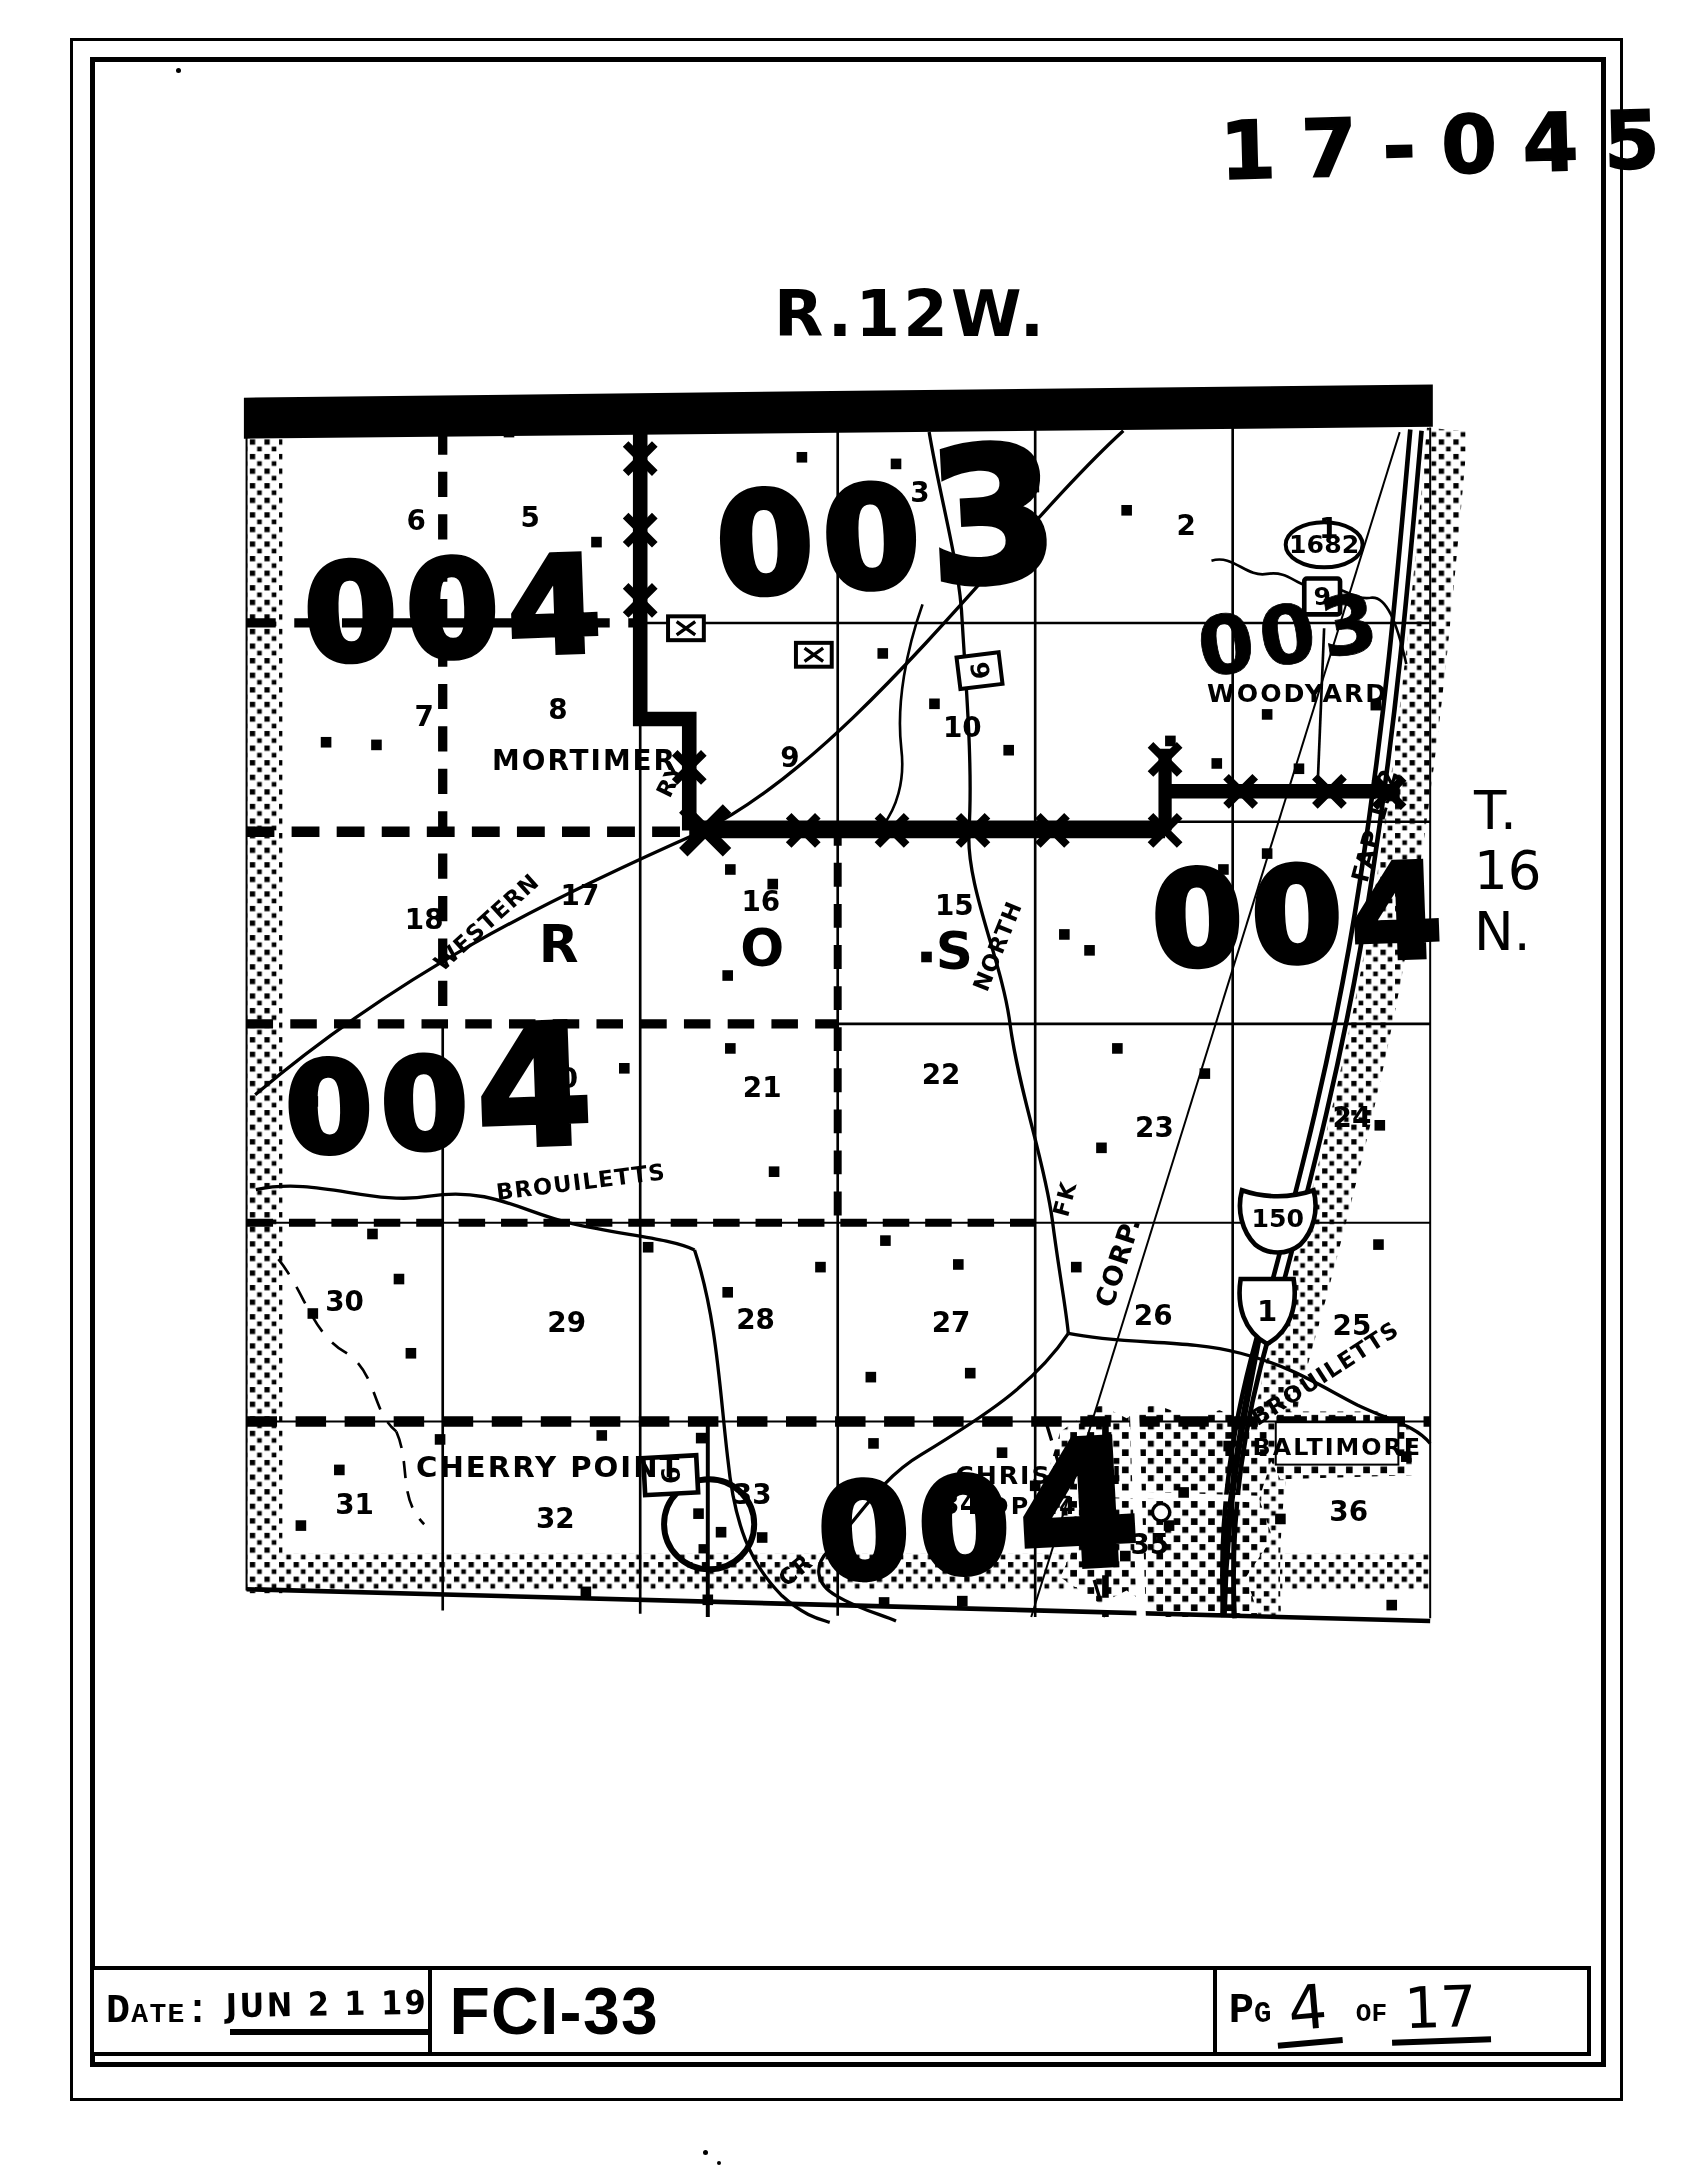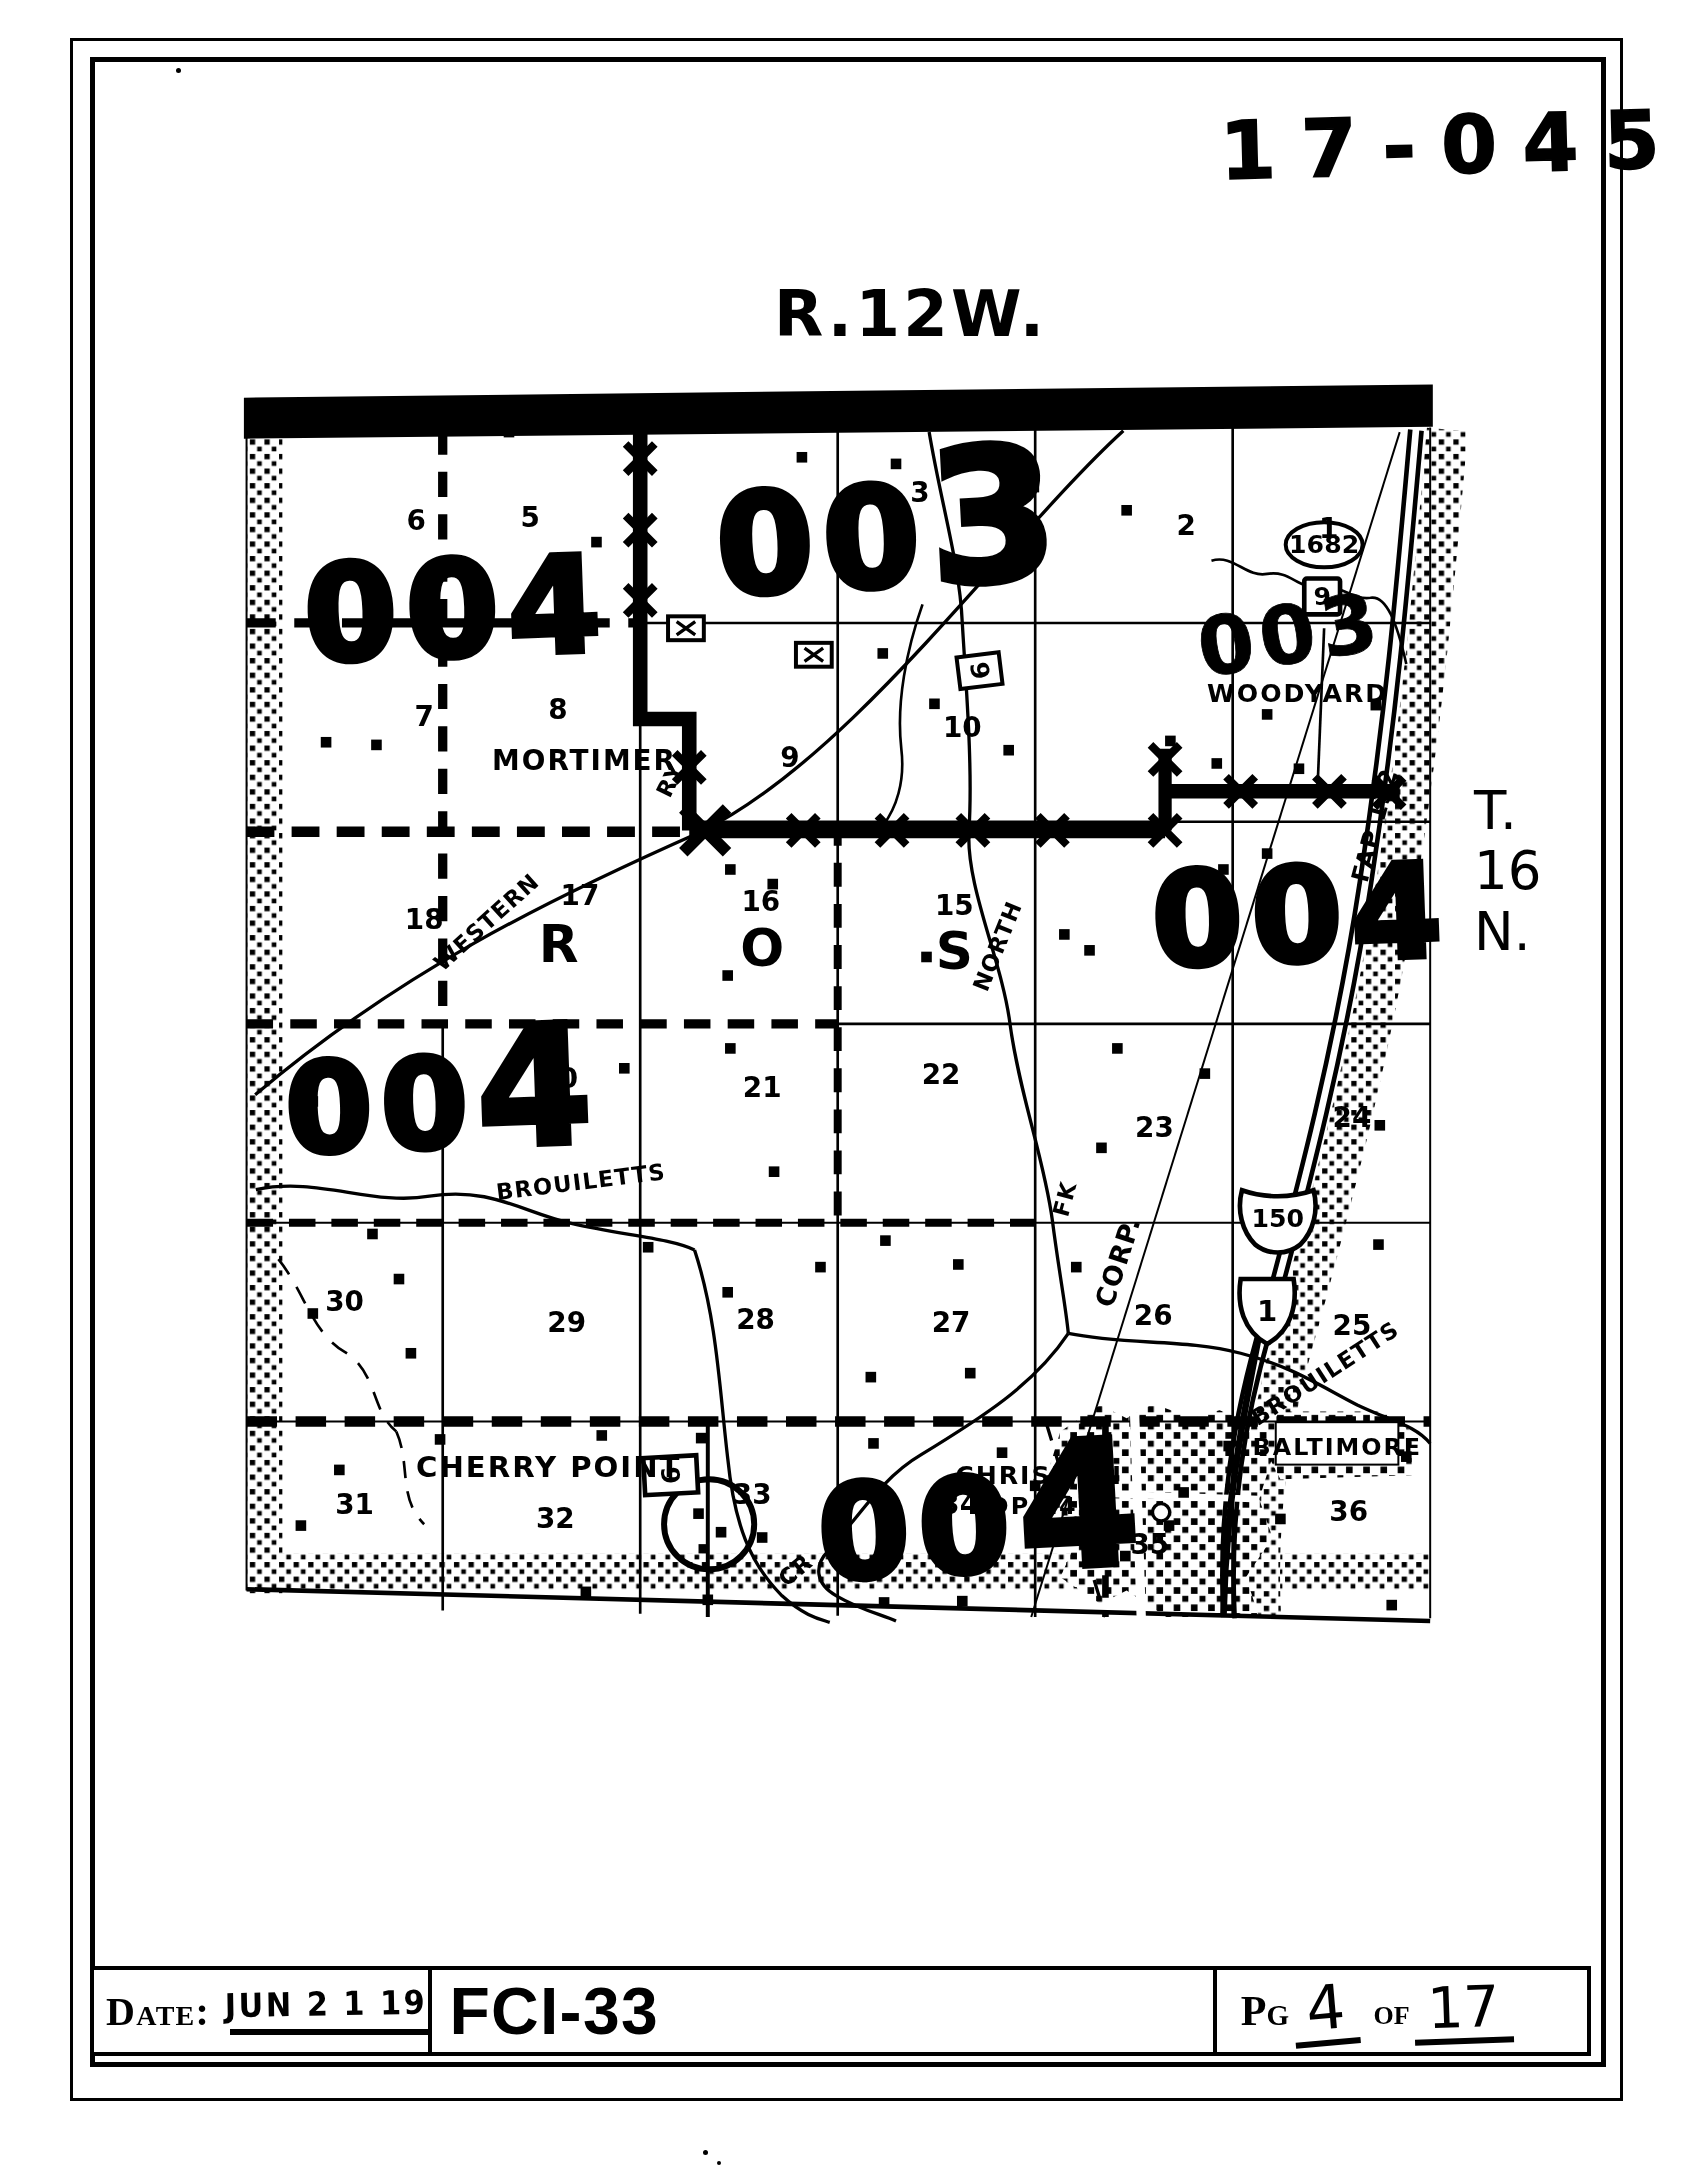--- a/index.html
+++ b/index.html
@@ -19,29 +19,29 @@
          -webkit-text-stroke:.045em #000;transform-origin:left top}
   .stamp b{font-size:1.33em;font-weight:inherit}
   .stamp.light{-webkit-text-stroke:.01em #000}
   
   #footer{left:90px;top:1966px;width:1506px;height:90px;display:flex}
   .fcell{border:4.6px solid #000;height:100%;box-sizing:border-box;display:flex;align-items:center;
          background:#fff;position:relative}
   #f-date{width:343px}
   #f-main{width:789px;margin-left:-4.6px}
   #f-pg{width:378px;margin-left:-4.6px}
-  .blocky{font-family:Liberation Serif, serif;font-weight:bold;font-variant:small-caps}
+  .blocky{font-family:Liberation Mono, monospace;font-weight:bold;font-variant:small-caps}
   #date-label{font-size:40px;margin-left:12px;letter-spacing:1.3px}
   #date-stamp{font-size:33px;font-weight:bold;letter-spacing:2.7px;transform:rotate(-1deg) scaleX(.92);
               margin-left:4px;margin-top:-14.6px;white-space:nowrap}
   #date-underline{position:absolute;left:136px;bottom:17px;width:229px;height:6px;background:#000}
   #form-code{font-size:66px;font-family:Liberation Sans, sans-serif;font-weight:bold;margin-left:17px;
              letter-spacing:1.3px;white-space:nowrap}
   #form-name{font-size:49px;margin-left:6.6px;letter-spacing:0.7px;white-space:nowrap}
-  #pg-label{font-size:42px;margin-left:24px}
+  #pg-label{font-size:42px;margin-left:12px}
   .hand-num{font-size:61px;font-weight:400;transform:rotate(-5deg);display:inline-block;
             border-bottom:6px solid #000;padding:0 13.3px;margin:0 4px;line-height:1.05}
   #page-total{transform:rotate(-2deg);font-size:57px}
   #of-label{font-size:37px;margin-left:11px}
   svg{position:absolute;left:0;top:0}
   svg text{fill:#000}
   .sec{font:bold 42px "DejaVu Sans";text-anchor:middle}
   .town{font:bold 42px "DejaVu Sans";letter-spacing:3px;text-anchor:middle}
   .feat{font:bold 34px "DejaVu Sans";letter-spacing:2px;text-anchor:middle}
   .ltr{font:600 78px "DejaVu Sans";text-anchor:middle}

